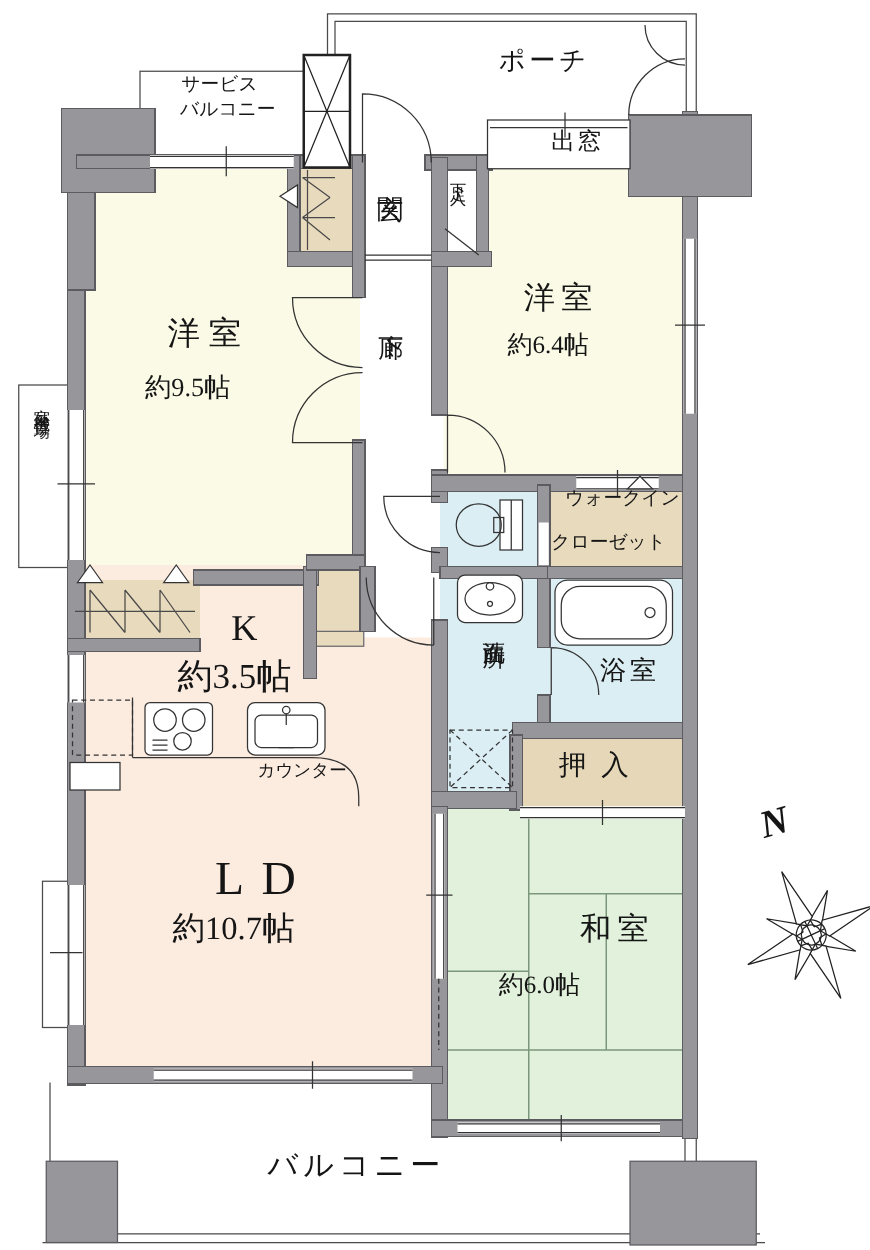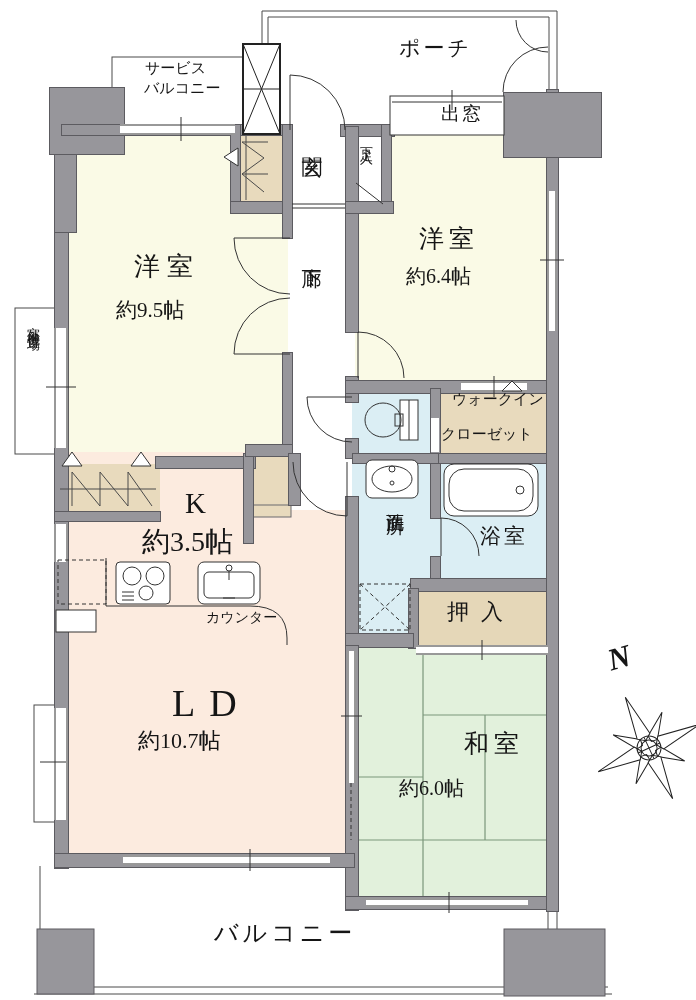--- a/index.html
+++ b/index.html
@@ -234,19 +234,19 @@
   <div class="lbl vlbl" style="left:27px;top:316px;font-size:13px;letter-spacing:3px;">室外機置場</div>
   <div class="lbl" style="left:452px;top:392px;font-size:15px;">ウォークイン</div>
   <div class="lbl" style="left:441px;top:427px;font-size:15px;">クローゼット</div>
   <div class="lbl vlbl" style="left:386px;top:499px;font-size:18px;">洗面所</div>
   <div class="lbl" style="left:480px;top:526px;font-size:21px;letter-spacing:3px;">浴室</div>
   <div class="lbl" style="left:447px;top:601px;font-size:22px;letter-spacing:12px;">押入</div>
   <div class="lbl" style="left:185px;top:489px;font-size:29px;">K</div>
   <div class="lbl" style="left:142px;top:528px;font-size:28px;">約3.5帖</div>
   <div class="lbl" style="left:206px;top:611px;font-size:14px;">カウンター</div>
   <div class="lbl" style="left:172px;top:684px;font-size:38px;letter-spacing:14px;text-align:center;">LD</div>
-  <div class="lbl" style="left:138px;top:730px;font-size:22px;">約10.7帖</div>
+  <div class="lbl" style="left:138px;top:730px;font-size:26px;">約10.7帖</div>
   <div class="lbl" style="left:420px;top:731px;font-size:25px;letter-spacing:5px;margin-left:44px;">和室</div>
   <div class="lbl" style="left:399px;top:778px;font-size:20px;text-align:right;">約6.0帖</div>
   <div class="lbl" style="left:214px;top:921px;font-size:24px;letter-spacing:4px;">バルコニー</div>
   <div class="lbl" style="left:608px;top:642px;font-size:31px;font-weight:bold;font-style:italic;transform:rotate(-16deg);">N</div>
 
 </div>
 
 </body></html>

